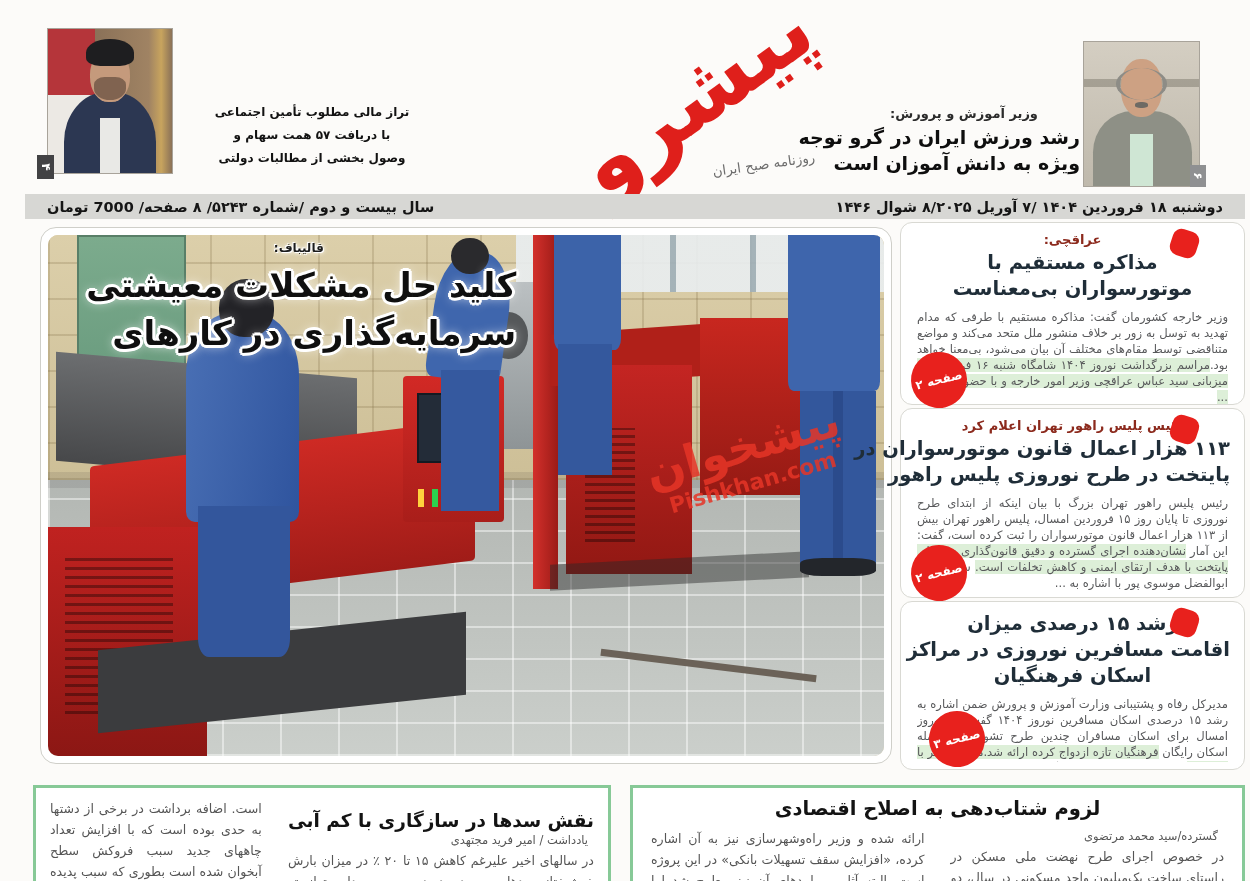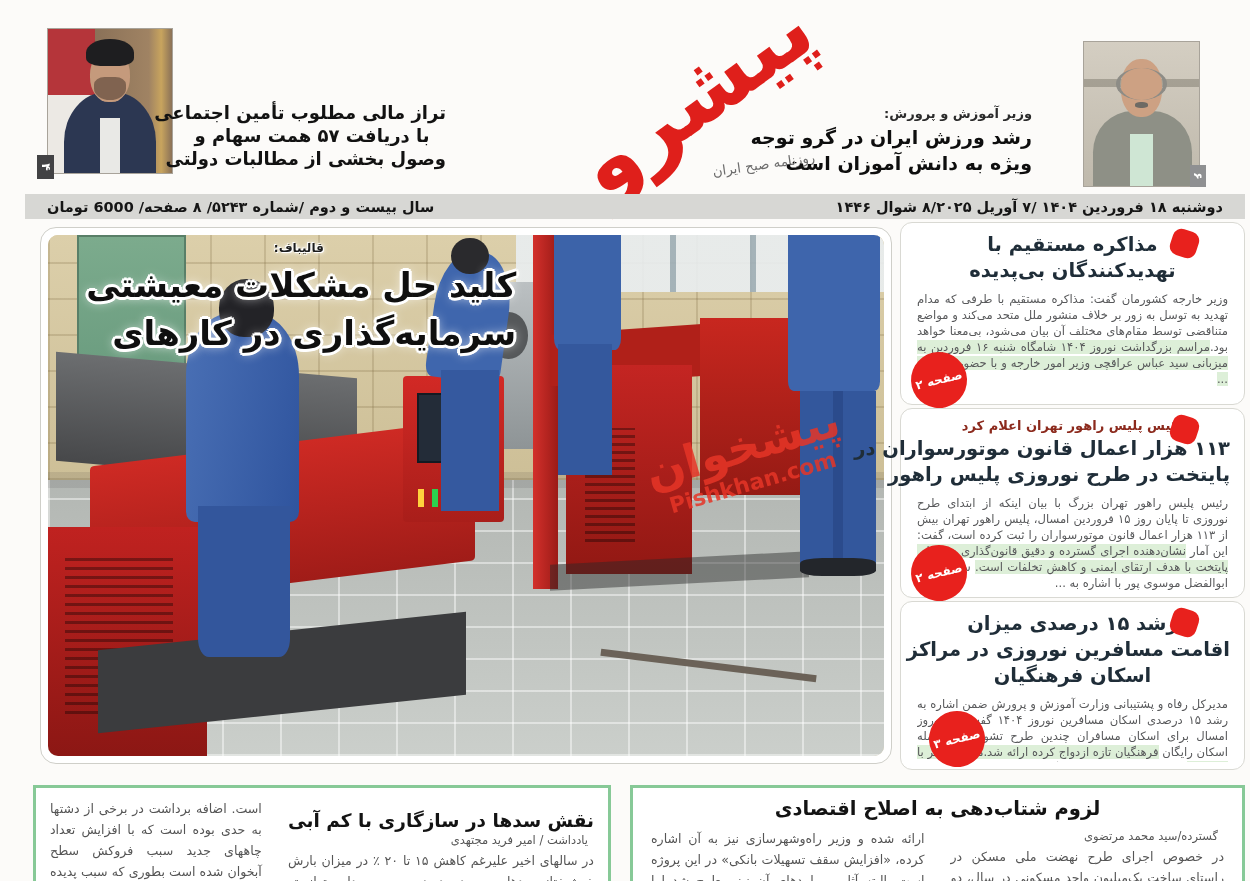--- a/index.html
+++ b/index.html
@@ -29,22 +29,22 @@
   .p-right .suit{position:absolute;left:8%;bottom:0;width:86%;height:52%;background:#8e9086;border-radius:40% 40% 0 0/55% 55% 0 0;}
   .p-right .shirt{position:absolute;left:40%;bottom:0;width:20%;height:36%;background:#cfe6d4;}
   .p-right .head{position:absolute;left:32%;top:12%;width:36%;height:40%;background:#cda183;border-radius:46%;}
   .p-right .hairside{position:absolute;left:28%;top:18%;width:44%;height:22%;border-radius:50%;border:4px solid #8d8c86;border-top:none;border-bottom:none;background:transparent;}
   .p-right .mustache{position:absolute;left:44%;top:42%;width:12%;height:4%;background:#6e6a64;border-radius:40%;}
   .page-marker{display:flex;align-items:center;justify-content:center;color:#fff;font-size:12px;font-weight:bold;}
   .m4{left:37px;top:155px;width:17px;height:24px;background:#424244;}
   .m6{left:1190px;top:165px;width:16px;height:22px;background:#8f9092;}
   .page-marker span{transform:rotate(90deg);display:block;}
 
-  .teaser-left{left:178px;top:101px;width:268px;text-align:center;font-weight:bold;font-size:18px;line-height:23px;color:#121212;}
-  .teaser-right{left:800px;top:106px;width:232px;color:#0e0e0e;}
+  .teaser-left{left:178px;top:101px;width:268px;text-align:center;font-weight:bold;font-size:12px;line-height:23px;color:#121212;}
+  .teaser-right{left:848px;top:106px;width:232px;text-align:center;color:#0e0e0e;}
   .teaser-right .kick{font-size:13px;font-weight:bold;color:#2b2b2b;margin-bottom:3px;}
   .teaser-right .ln{font-size:19px;font-weight:bold;line-height:26px;}
 
   .logo-wrap{left:548px;top:0;width:290px;height:192px;}
   .logo-text{position:absolute;left:0;top:0;width:100%;height:100%;display:flex;align-items:center;justify-content:center;
     transform:rotate(-36deg);font-size:88px;font-weight:bold;color:#df1f1b;}
   .tagline{left:712px;top:156px;font-size:13.5px;color:#6d6d6d;transform:rotate(-8deg);}
 
   .datebar{left:25px;top:194px;width:1220px;height:25px;background:#d7d7d4;
     display:flex;justify-content:space-between;align-items:center;padding:0 22px;box-sizing:border-box;}
@@ -174,21 +174,21 @@
     <div class="head"></div>
     <div class="hairside"></div>
     <div class="mustache"></div>
   </div>
   <div class="abs page-marker m6">
       <span>۶</span>
     </div>
 
   <div class="abs datebar">
     <span class="t nowrap">دوشنبه ۱۸ فروردین ۱۴۰۴ /۷ آوریل ۸/۲۰۲۵ شوال ۱۴۴۶</span>
-    <span class="t nowrap">سال بیست و دوم /شماره ۵۲۴۳/ ۸ صفحه/ 6000 تومان</span>
+    <span class="t nowrap">سال بیست و دوم /شماره ۵۲۴۳/ ۸ صفحه/ 7000 تومان</span>
   </div>
 
   <div class="abs main-frame">
     <div class="photo">
       <div class="wall"></div>
       <div class="door"></div>
       <div class="windows"></div>
       <div class="floor"></div>
       <div class="horizon"></div>
 
@@ -233,23 +233,24 @@
       <div class="shape lead-kicker nowrap">قالیباف:</div>
       <div class="shape lead-headline">
         <div class="nowrap">کلید حل مشکلات معیشتی</div>
         <div class="nowrap">سرمایه‌گذاری در کارهای</div>
       </div>
     </div>
   </div>
 
   <div class="news-box nb1">
     <div class="pin"></div>
+    <div class="news-kicker nowrap">عراقچی:</div>
     <div class="news-headline">
       <div class="nowrap">مذاکره مستقیم با</div>
-      <div class="nowrap">تهدیدکنندگان بی‌پدیده</div>
+      <div class="nowrap">موتورسواران بی‌معناست</div>
     </div>
     <p class="news-body" style="height:97px"><span>وزیر خارجه کشورمان گفت: مذاکره مستقیم با طرفی که مدام تهدید به توسل به زور بر خلاف منشور ملل متحد می‌کند و مواضع متناقضی توسط مقام‌های مختلف آن بیان می‌شود، بی‌معنا خواهد بود.</span><span class="hl">مراسم بزرگداشت نوروز ۱۴۰۴ شامگاه شنبه ۱۶ فروردین به میزبانی سید عباس عراقچی وزیر امور خارجه و با حضور گسترده ...</span><span></span></p>
     <div class="badge">
         <span class="nowrap">صفحه ۲</span>
       </div>
   </div>
 
   <div class="news-box nb2">
     <div class="pin"></div>
     <div class="news-kicker nowrap">رئیس پلیس راهور تهران اعلام کرد</div>

